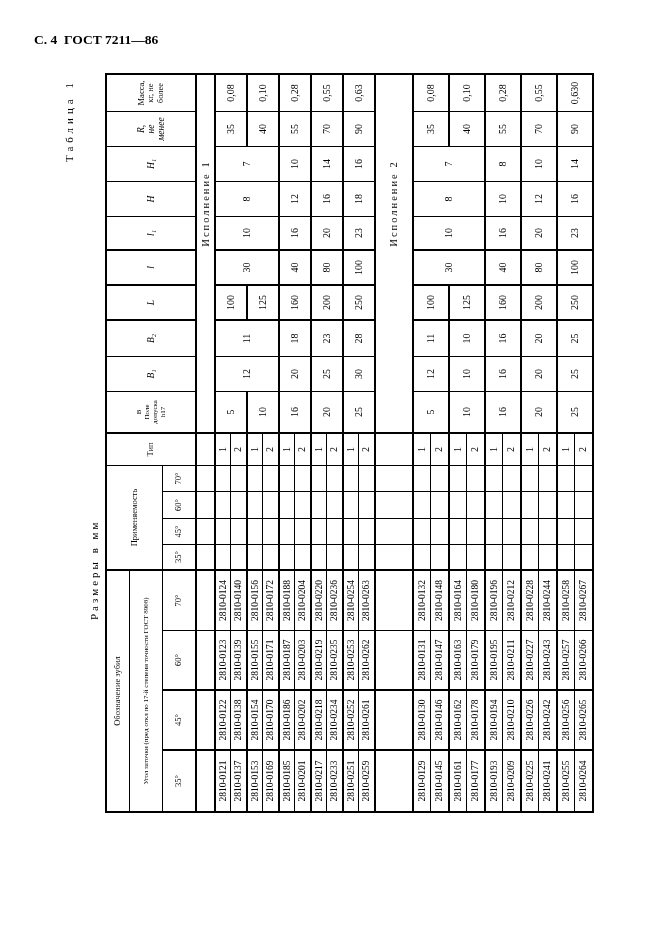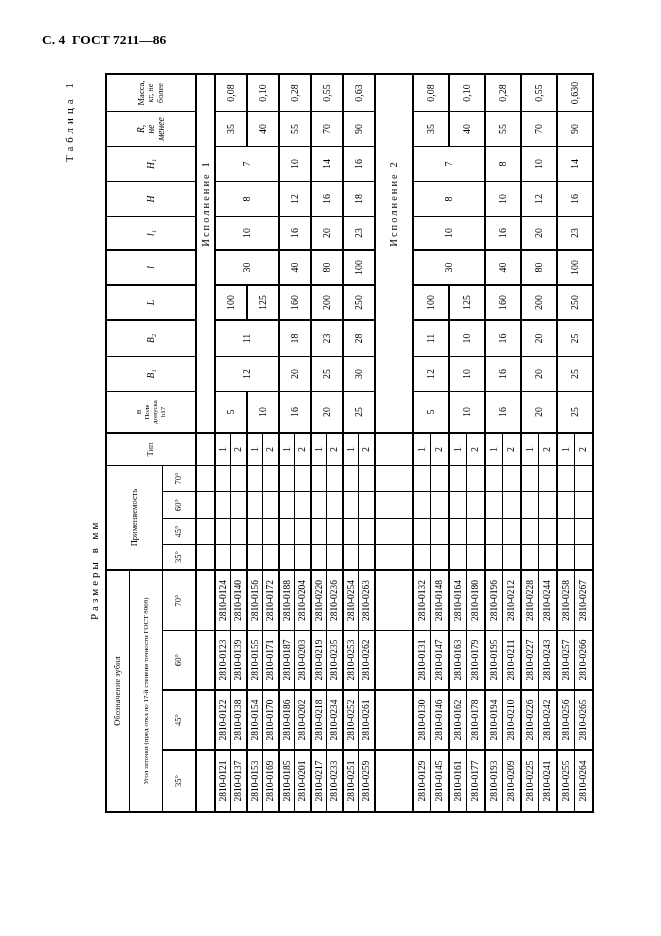--- a/index.html
+++ b/index.html
@@ -1,18 +1,18 @@
 <!DOCTYPE html>
 <html><head>
 <meta charset="utf-8">
 <style>
   html,body{margin:0;padding:0;background:#fff;}
   .page{position:relative;width:661px;height:936px;background:#fff;overflow:hidden;
         font-family:"Liberation Serif","DejaVu Serif",serif;color:#000;}
-  .page-header{position:absolute;left:42px;top:32px;font-weight:bold;font-size:13.5px;white-space:pre;}
+  .page-header{position:absolute;left:34px;top:32px;font-weight:bold;font-size:13.5px;white-space:pre;}
   .rotated{position:absolute;left:60px;top:813px;width:736px;height:530px;
            transform:rotate(-90deg);transform-origin:0 0;}
   .captions{position:relative;height:45px;width:736px;}
   .tbl-caption{position:absolute;right:2px;top:3px;font-size:11px;letter-spacing:4px;white-space:pre;}
   .units-caption{position:absolute;left:193px;bottom:5px;font-size:11px;letter-spacing:3px;white-space:pre;}
   #grid{display:grid;background:#fff;border:2px solid #000;width:max-content;
         grid-template-columns:60px 60px 60px 60px 26px 26px 27px 26px 32px 42px 35px 36px 35px 35px 34px 35px 35px 35px 37px;
         grid-template-rows:22px 33px 33px 19px repeat(10,16px) 38px repeat(10,18px);}
   .cell{border-top:1px solid #000;border-left:1px solid #000;display:flex;flex-direction:column;
         align-items:center;justify-content:center;font-size:10px;line-height:1.08;overflow:hidden;

